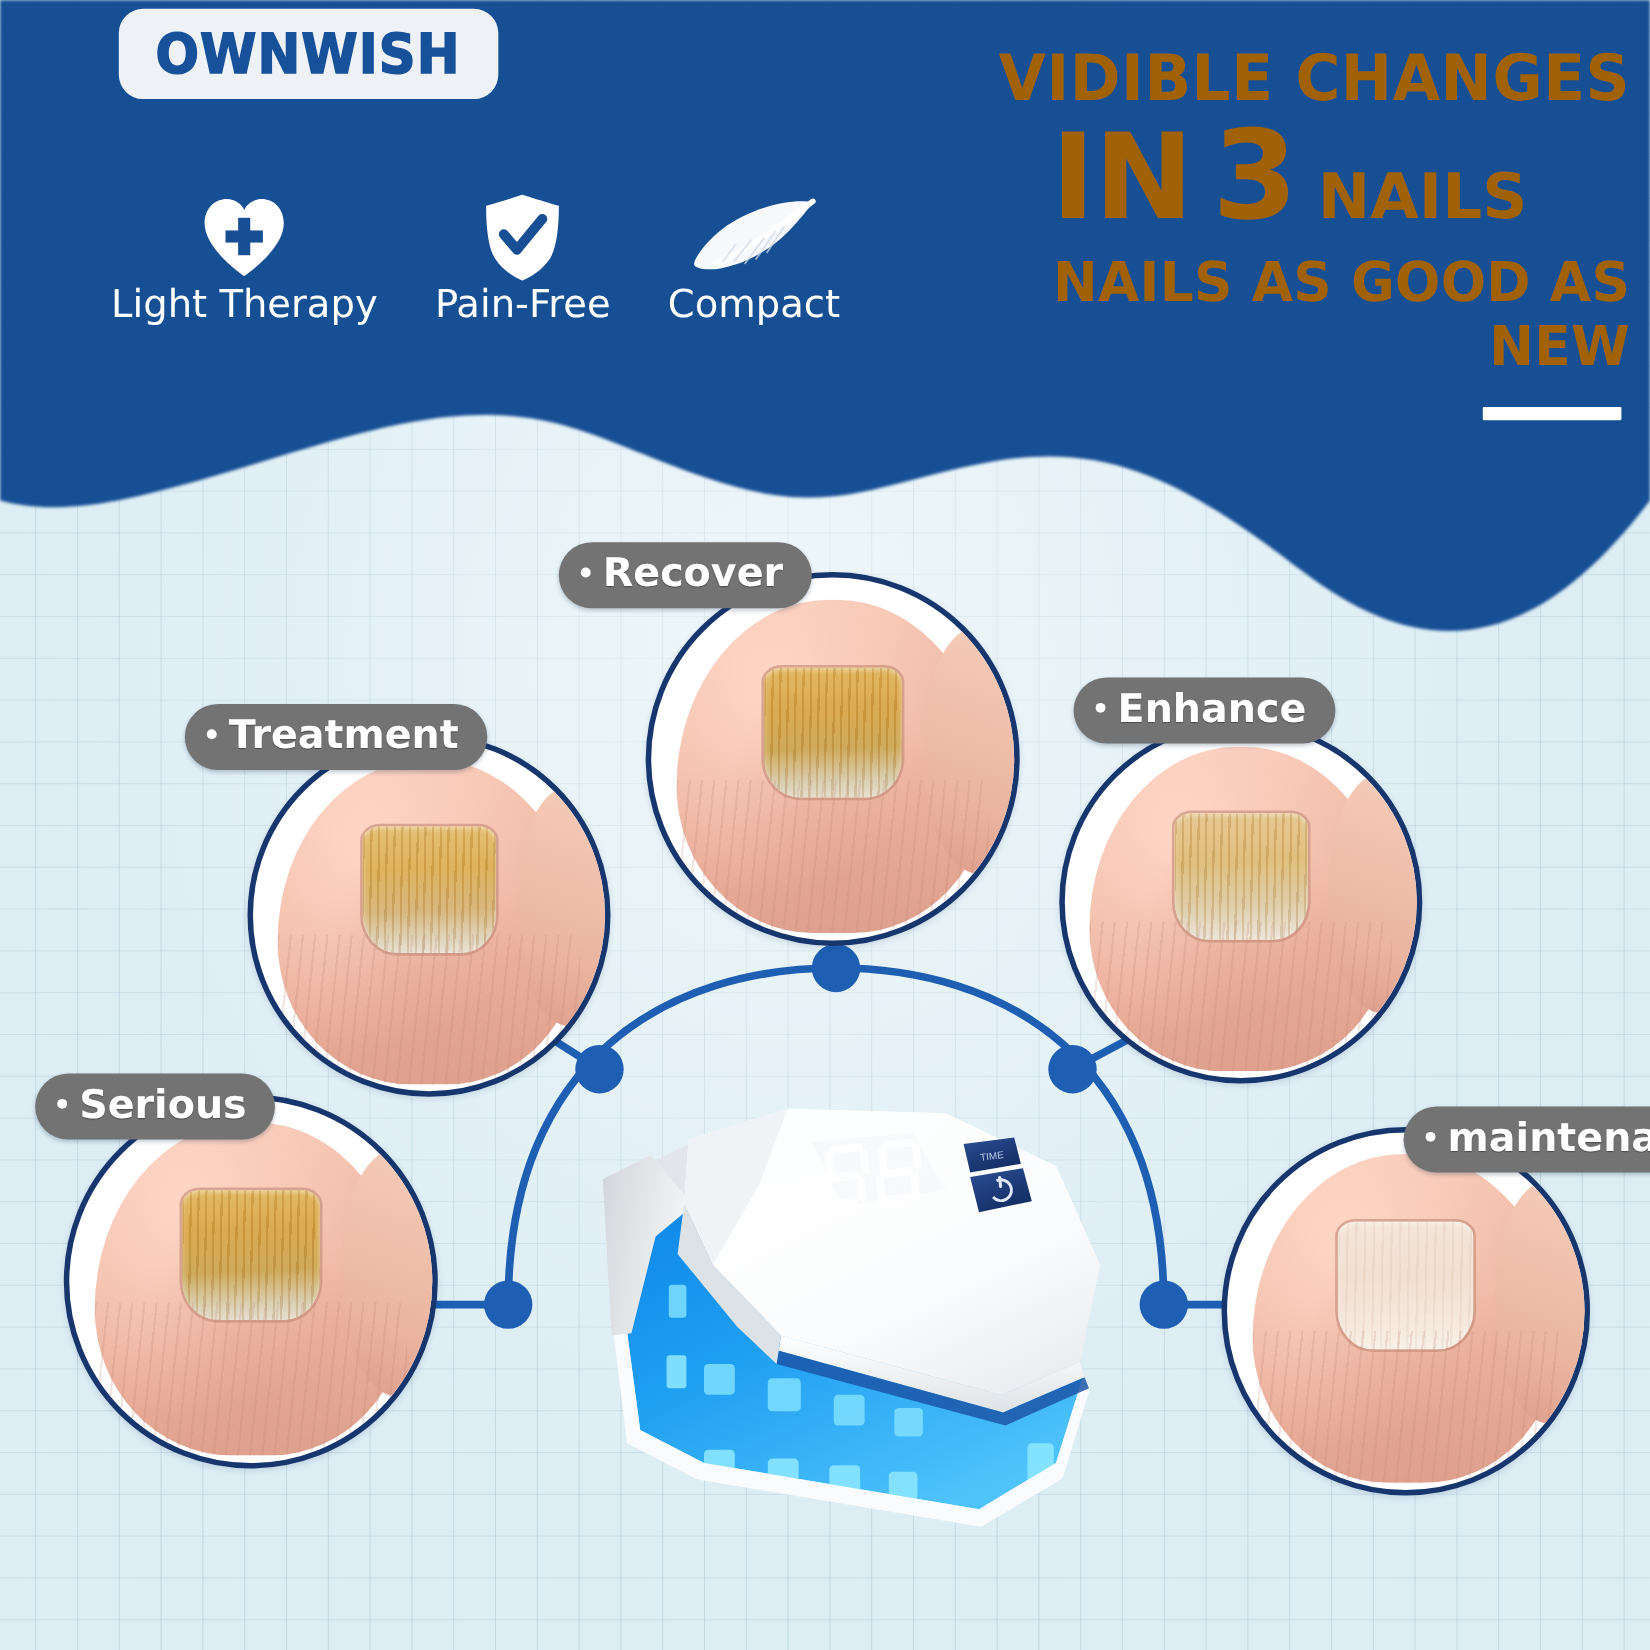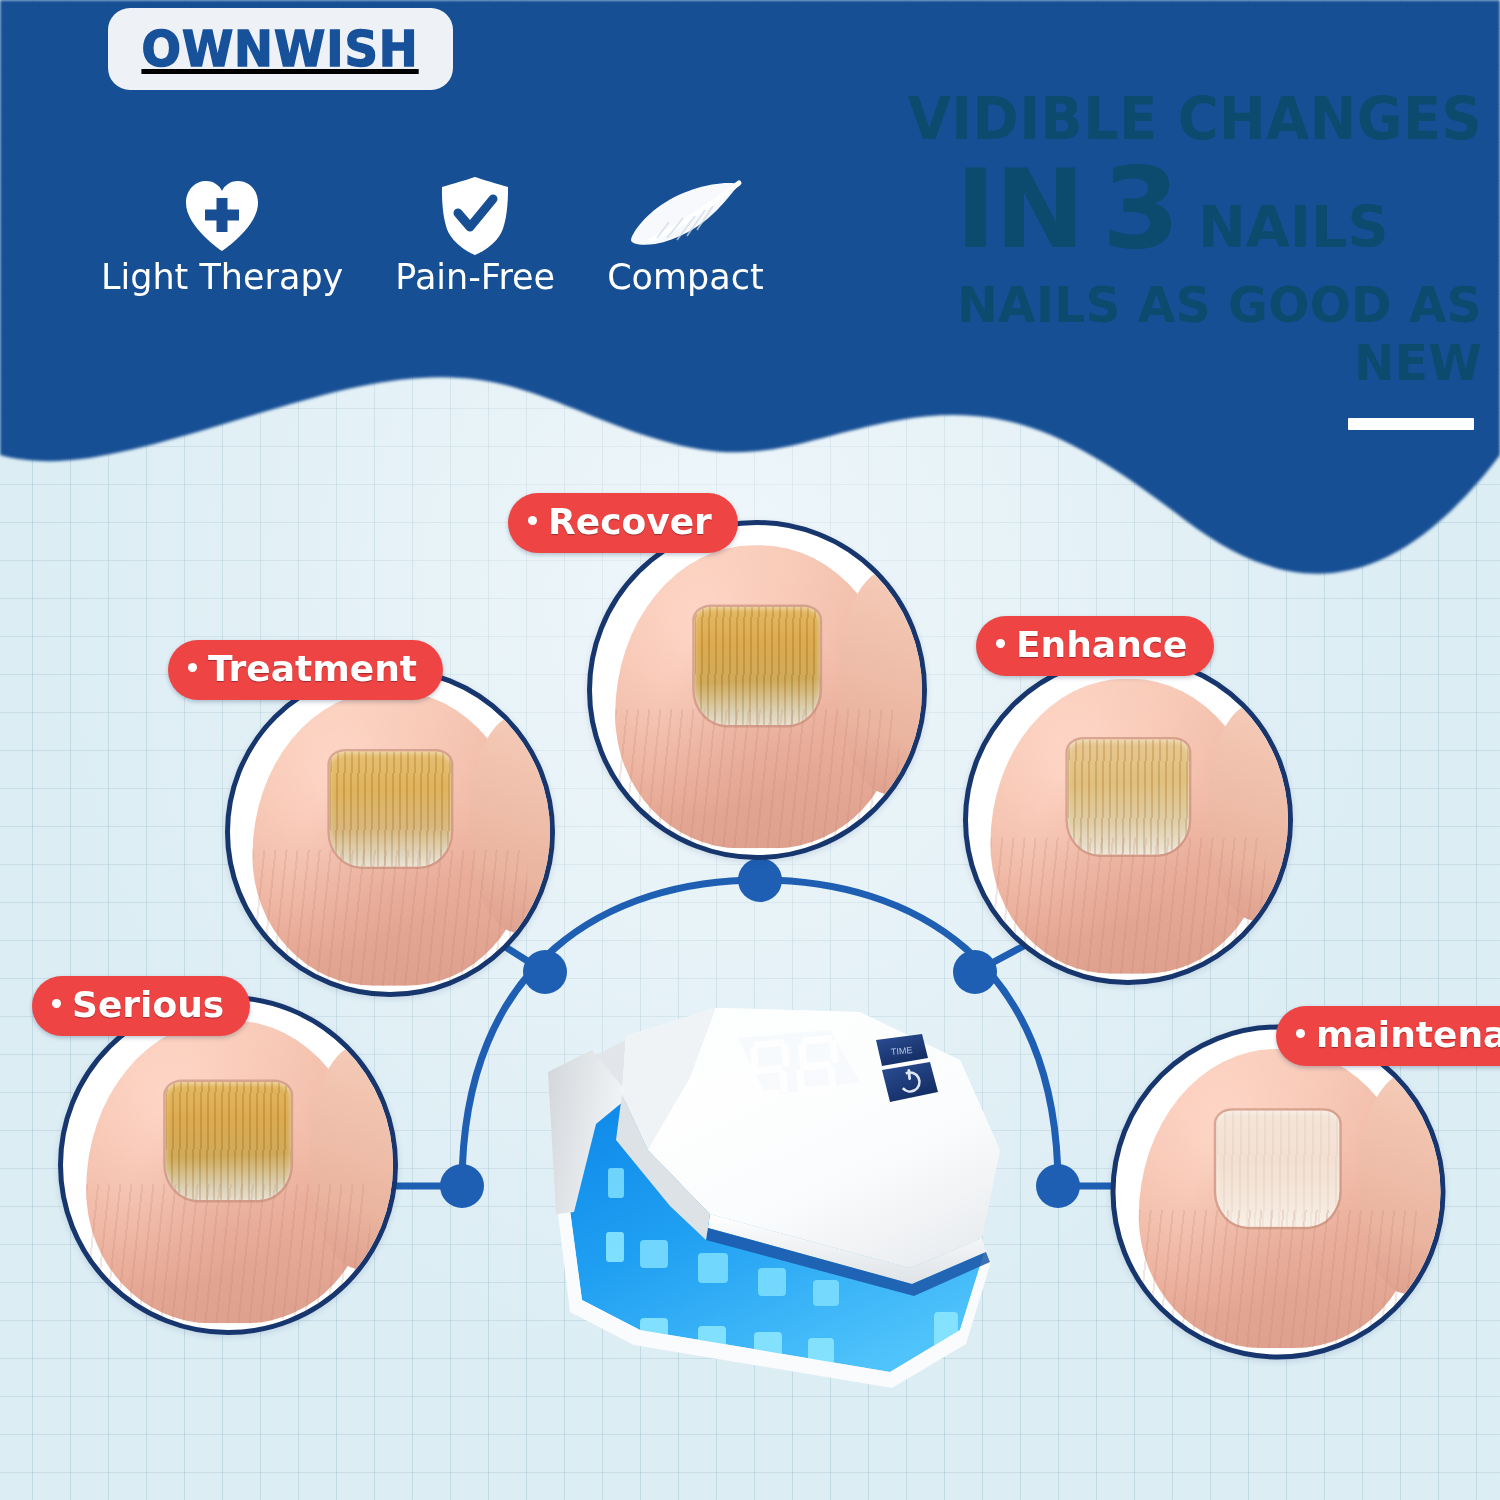--- a/index.html
+++ b/index.html
@@ -25,21 +25,21 @@
     background:radial-gradient(ellipse at 48% 40%, rgba(255,255,255,.55) 0%, rgba(255,255,255,0) 62%);
   }
 
   
   .header-wave{position:absolute;top:0;left:0;width:1500px;height:640px;}
 
   .logo-badge{
     position:absolute;left:108px;top:8px;
     width:345px;height:82px;
     background:#eef2f7;border-radius:22px;
-    display:flex;align-items:center;justify-content:center;text-decoration:underline;
+    display:flex;align-items:center;justify-content:center;
   }
   .logo-text{
     font-family:"DejaVu Sans", sans-serif;
     font-weight:bold;font-size:50px;letter-spacing:1px;
     color:#17519a;transform:scaleX(.93);
     -webkit-text-stroke:1.5px #17519a;
   }
 
   .features{
     position:absolute;left:75px;top:175px;
@@ -50,22 +50,22 @@
     padding:0 26px;
   }
   .feature .ficon{height:82px;display:flex;align-items:center;justify-content:center;}
   .feature .flabel{
     color:#ffffff;font-size:35px;font-weight:400;
     font-family:"DejaVu Sans", sans-serif;white-space:nowrap;
   }
 
   .headline{
     position:absolute;right:18px;top:42px;width:620px;
-    text-align:right;color:#0c4a6e;
-    font-family:"DejaVu Sans", sans-serif;font-weight:bold;margin-top:48px;
+    text-align:right;color:#a16207;
+    font-family:"DejaVu Sans", sans-serif;font-weight:bold;
   }
   .hl1{font-size:58px;letter-spacing:.5px;line-height:1.02;transform:scaleX(.96);transform-origin:right center;}
   .hl2{display:flex;align-items:baseline;justify-content:center;gap:18px;margin-top:6px;line-height:.95;}
   .hl-in{font-size:108px;letter-spacing:-1px;}
   .hl-3{font-size:112px;}
   .hl-months{font-size:57px;letter-spacing:0px;}
   .hl3{font-size:50px;margin-top:14px;letter-spacing:.3px;transform:scaleX(.97);transform-origin:right center;}
   .hl-rule{
     width:126px;height:12px;background:#fff;margin:26px 8px 0 auto;border-radius:1px;
   }
@@ -117,21 +117,21 @@
   }
   
   .nail.sev-severe{background:linear-gradient(178deg,#e0b255 0%,#d8a23e 30%,#caa149 62%,#d8cdb0 88%,#e6ddcb 100%);}
   .nail.sev-high{background:linear-gradient(178deg,#e3b864 0%,#dbab4c 34%,#d4b070 66%,#ded3bb 90%,#eae2d3 100%);}
   .nail.sev-mid{background:linear-gradient(178deg,#e5c287 0%,#ddb970 38%,#dcc79c 70%,#e6dcc9 92%,#efe8dc 100%);}
   .nail.sev-none{background:linear-gradient(178deg,#f3e3d6 0%,#f1ddcd 42%,#f3e4d7 74%,#f8efe6 100%);}
   .nail.sev-none::after{background:repeating-linear-gradient(91deg, rgba(190,160,140,.10) 0 2px, rgba(255,255,255,.10) 2px 8px);}
 
   .pill{
     position:absolute;
-    background:#ef4444;color:#fff;border-radius:34px;
+    background:#737373;color:#fff;border-radius:34px;
     padding:9px 26px 11px 20px;
     font-family:"DejaVu Sans", sans-serif;font-weight:bold;font-size:36px;
     white-space:nowrap;line-height:1.12;
     box-shadow:0 2px 4px rgba(10,40,80,.25);
     text-shadow:0 1px 1px rgba(0,0,0,.35);
     display:flex;align-items:center;gap:11px;
   }
   .pill .dot{
     width:9px;height:9px;border-radius:50%;background:#fff;flex:none;
     margin-bottom:3px;

